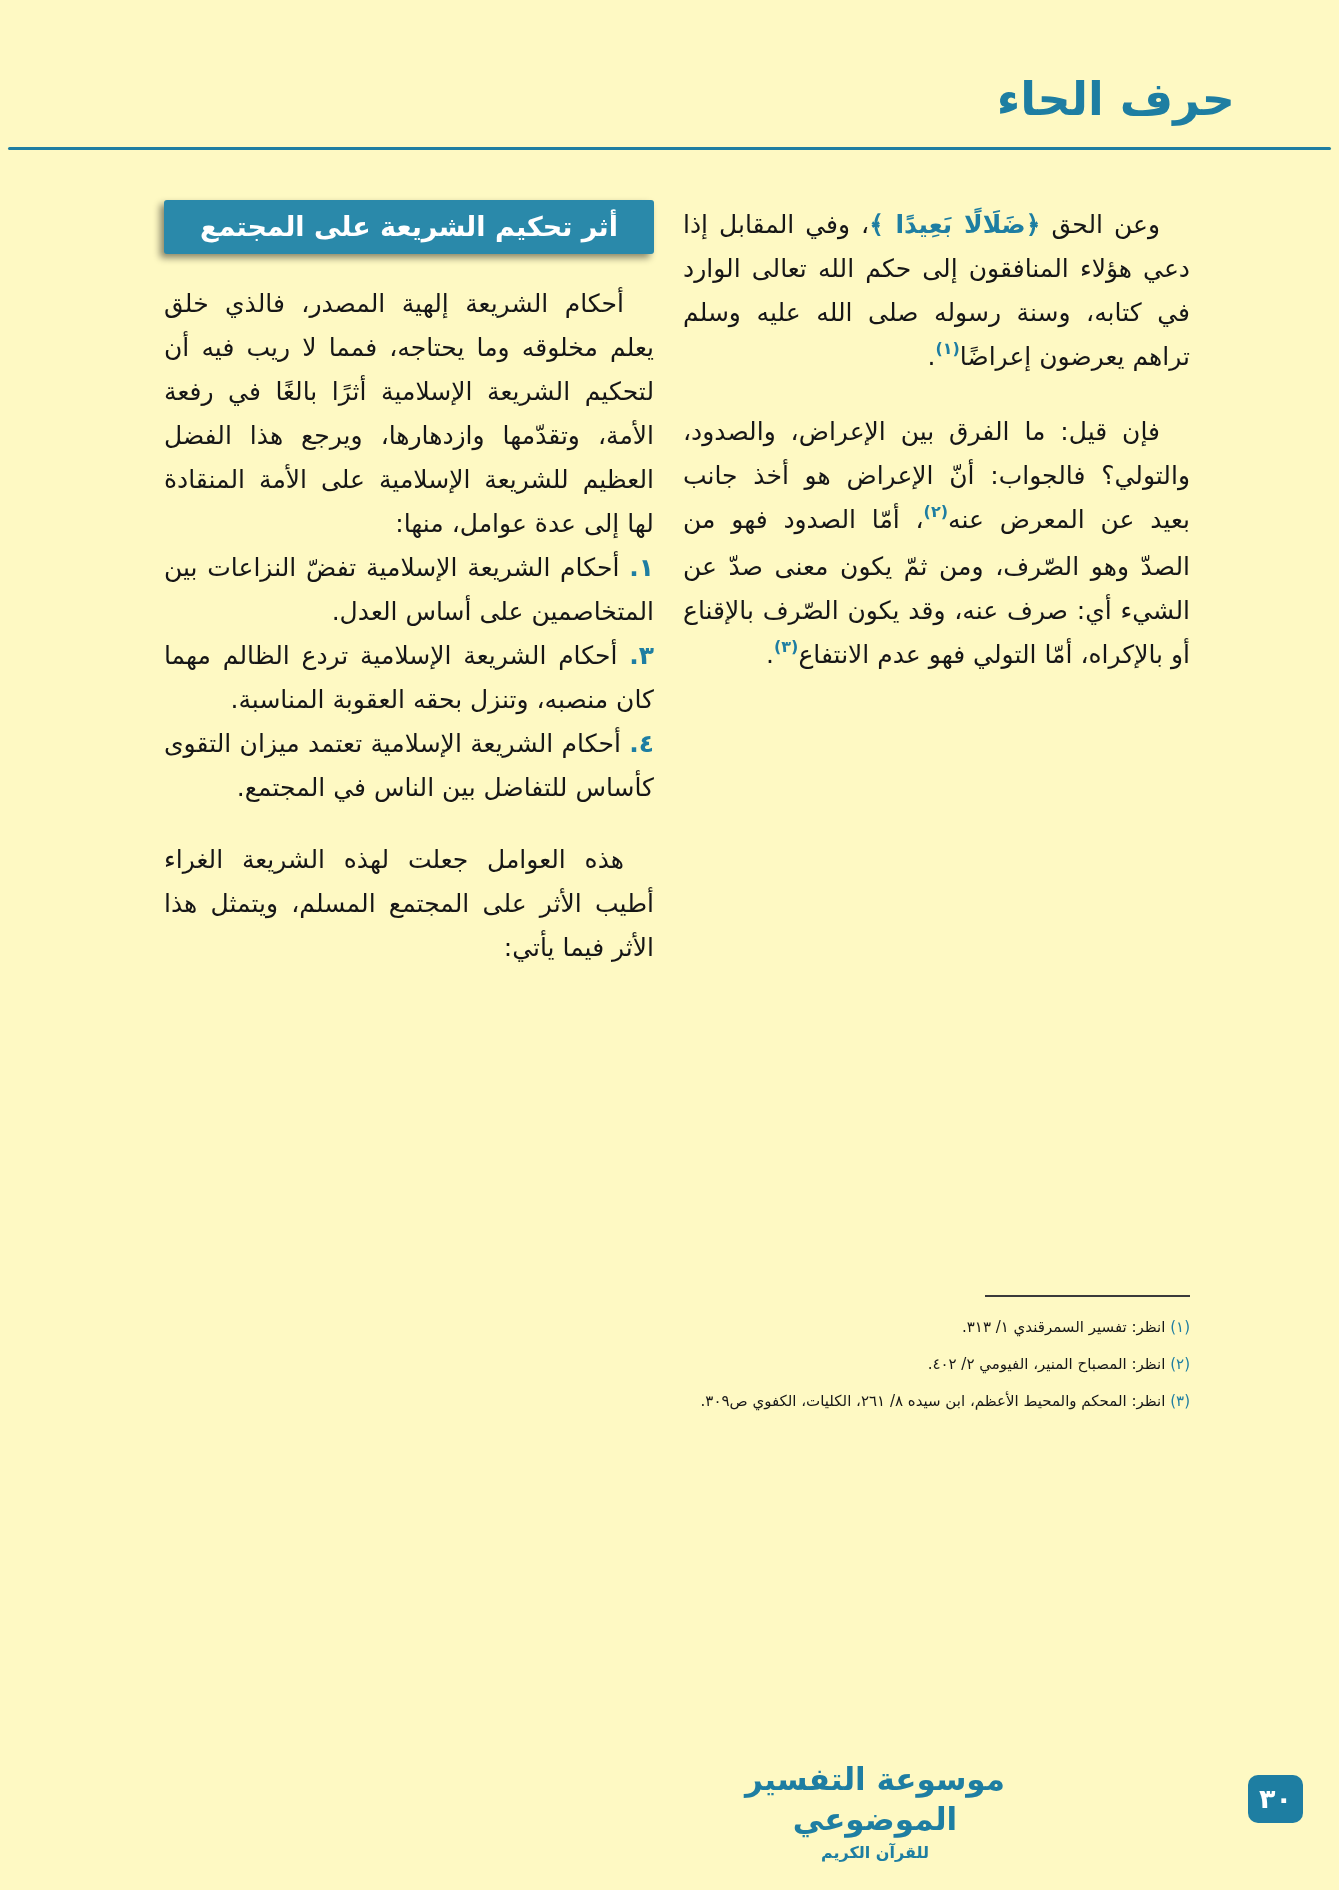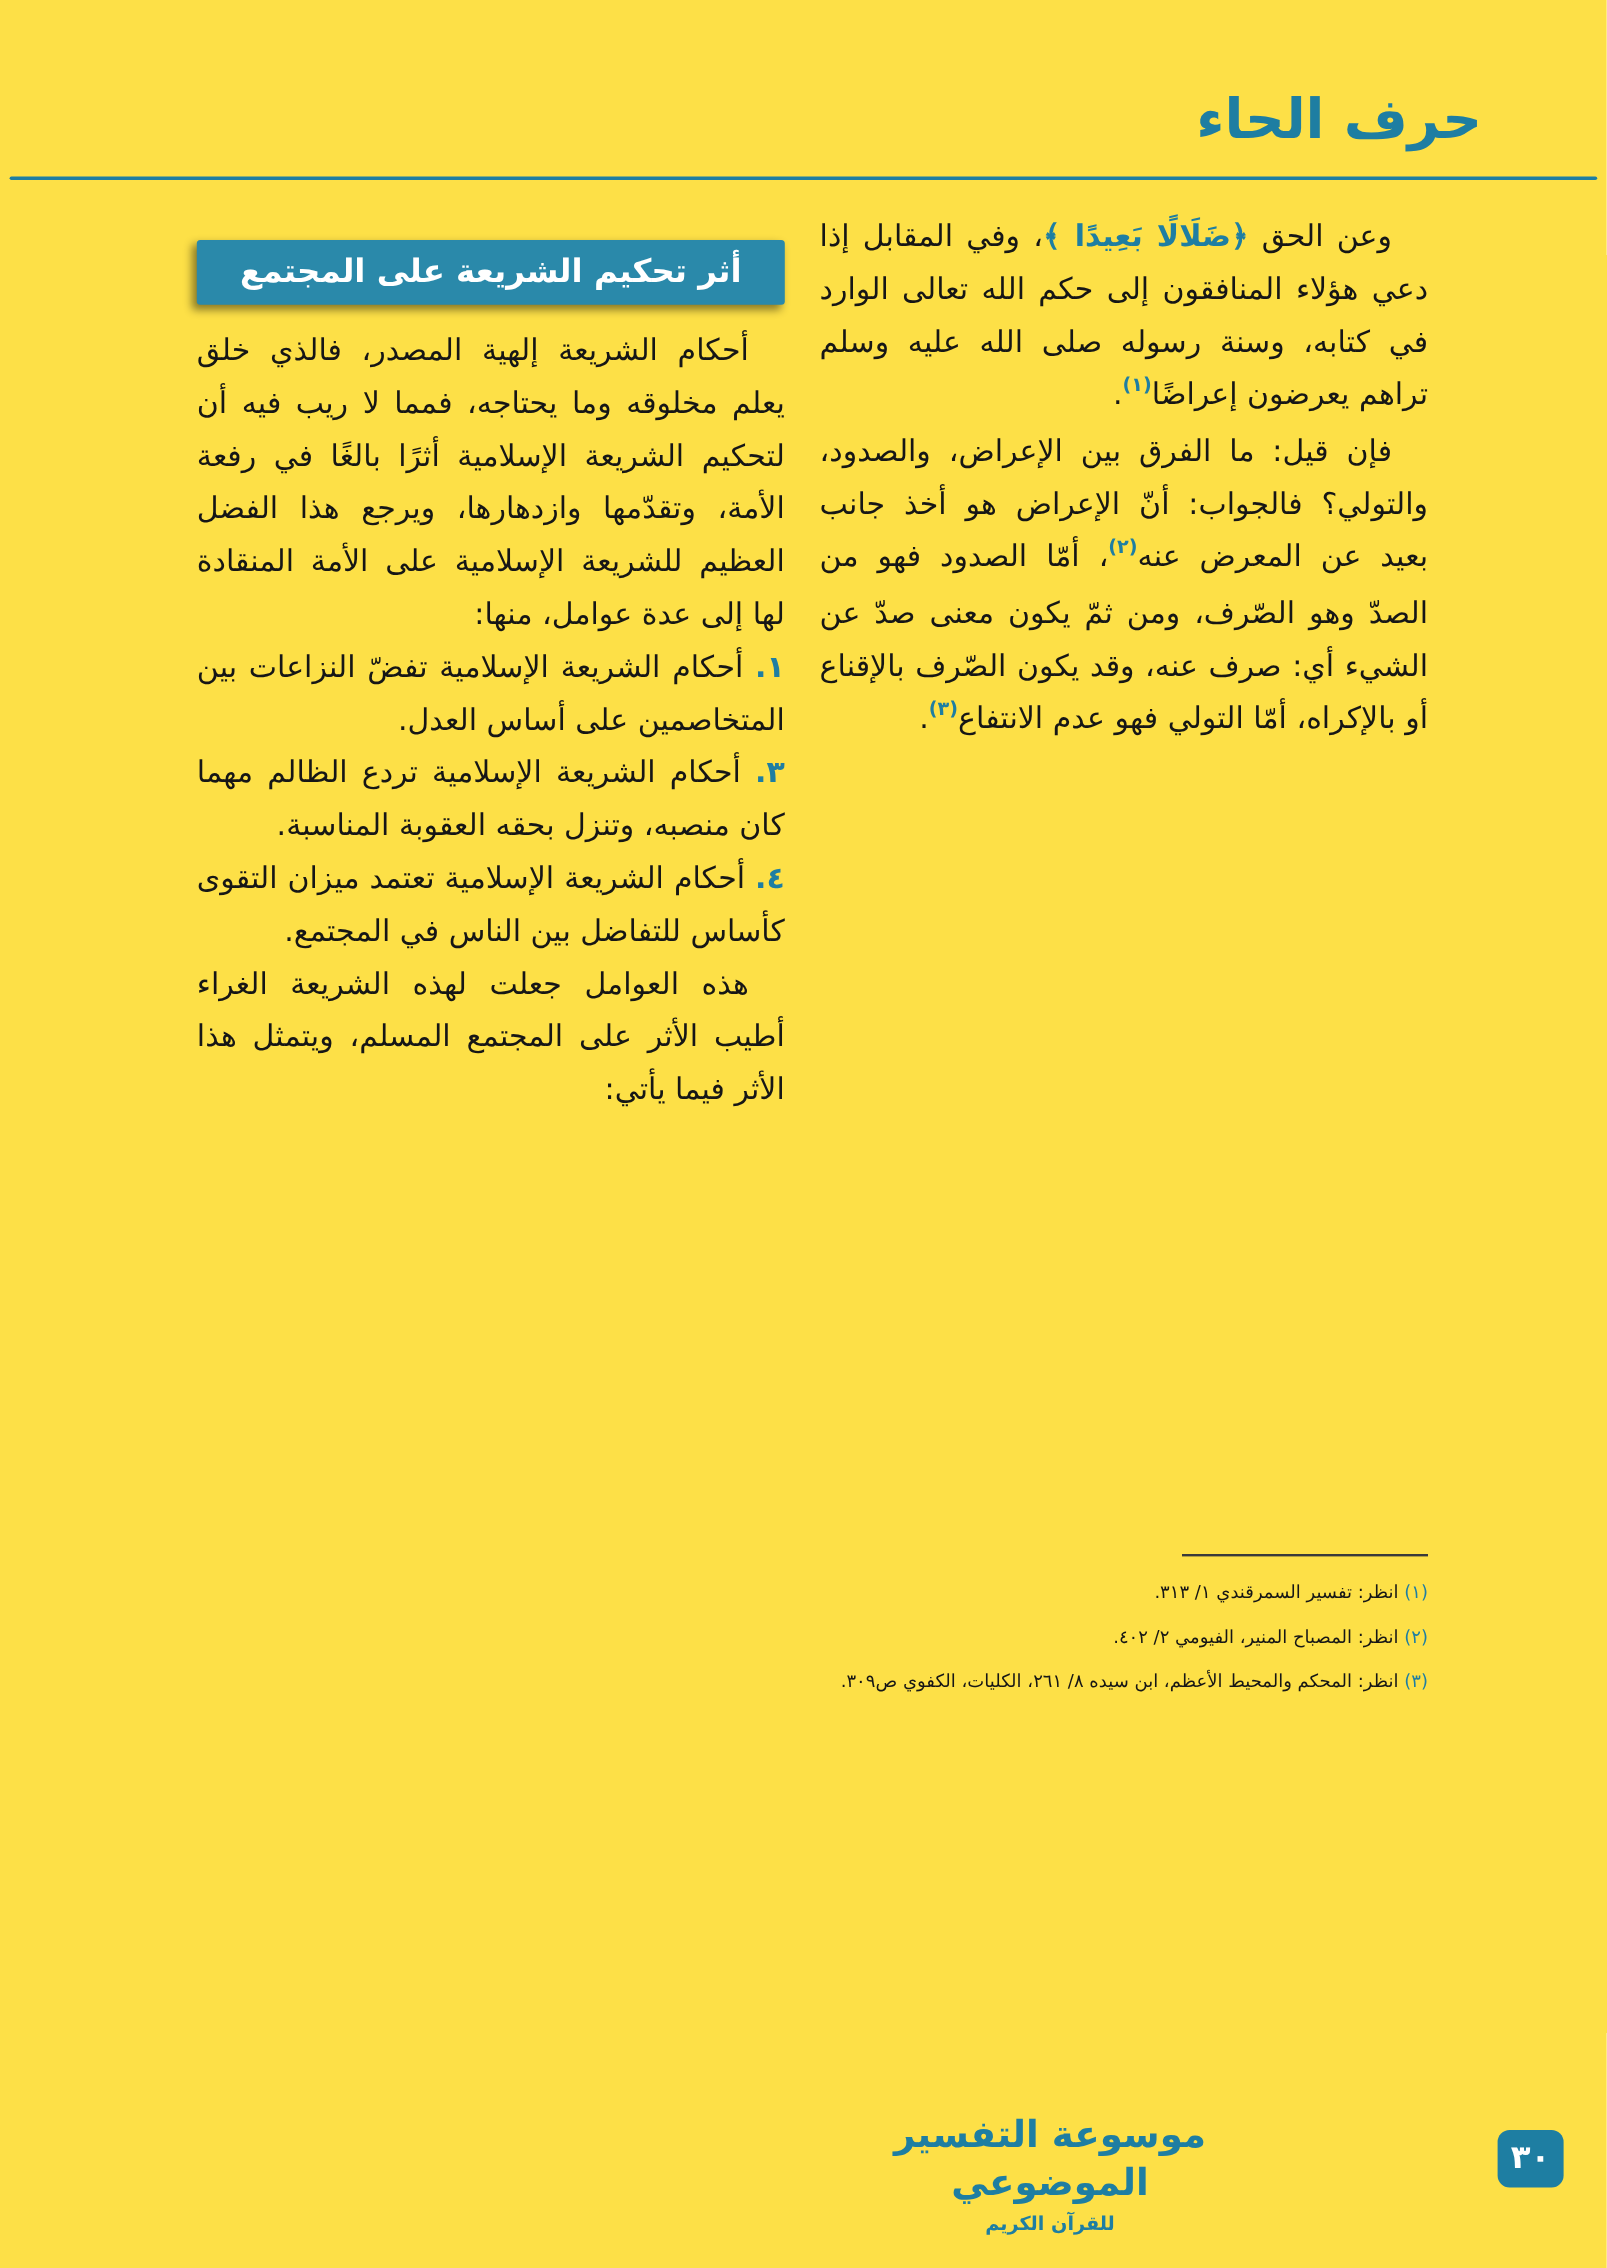--- a/index.html
+++ b/index.html
@@ -5,21 +5,21 @@
   :root{
     --accent:#1e7ea2;
     --header_box:#2a89aa;
     --text:#161616;
   }
   *{margin:0;padding:0;box-sizing:border-box;}
   html,body{background:#ffffff;}
   .page{
     position:relative;
     width:1339px;height:1890px;
-    background:#fde047;
+    background:#fef9c3;
     font-family:"DejaVu Sans",sans-serif;
     direction:rtl;
     color:var(--text);
     overflow:hidden;
   }
 
   
   .chapter-title{
     position:absolute;top:72px;right:104px;
     font-size:46px;font-weight:bold;color:var(--accent);
@@ -32,21 +32,21 @@
 
   
   .col{position:absolute;}
   .col-right{top:175px;right:149px;width:507px;}
   .col-left{top:200px;left:164px;width:490px;}
 
   .para{
     font-size:25px;line-height:44px;
     text-align:justify;
   }
-  .indent{text-indent:30px;}
+  .indent{text-indent:30px;margin-top:28px;}
 
   .quran{color:var(--accent);font-weight:bold;}
   .fn-ref{
     color:var(--accent);
     font-size:16px;
     position:relative;top:-11px;
     font-weight:bold;
   }
 
   

